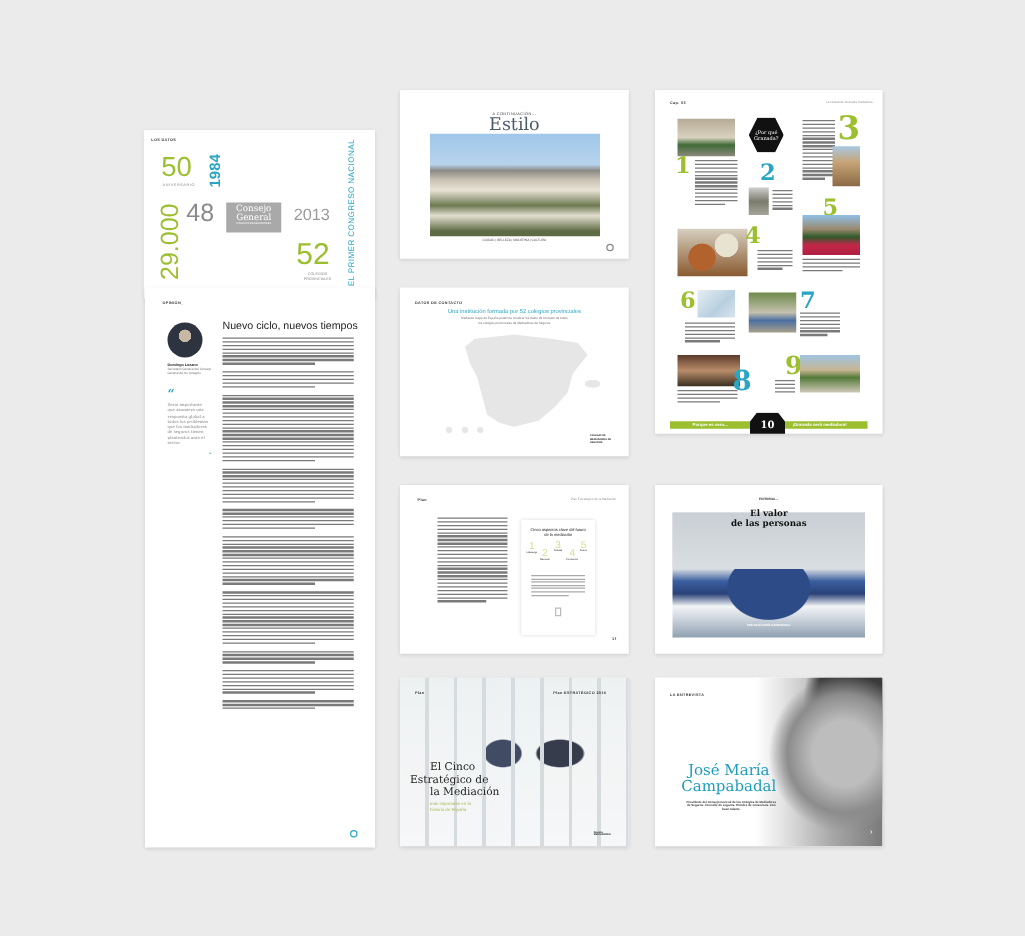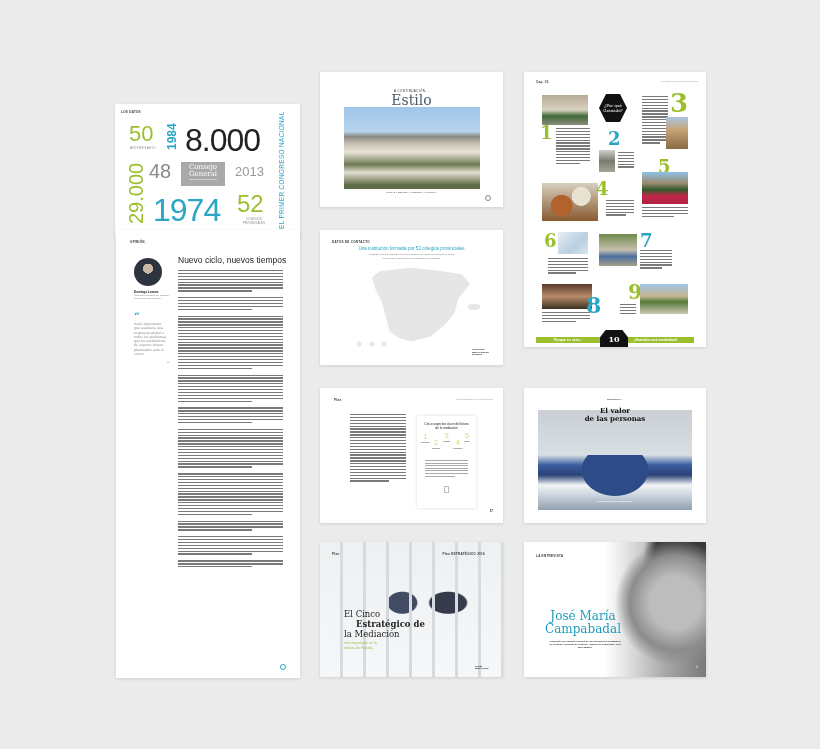--- a/index.html
+++ b/index.html
@@ -19,30 +19,28 @@
   .num { position: absolute; font-family: "DejaVu Serif", serif; font-weight: bold; line-height: 1; }
 </style>
 </head>
 <body>
 
 <div class="page" style="left:115px;top:72px;width:185px;height:135px;margin-top:32px;">
   <div class="tiny" style="position:absolute;left:6px;top:6px;">LOS DATOS</div>
   <div class="green" style="position:absolute;left:14px;top:17px;font-size:22px;">50</div>
   <div class="grey" style="position:absolute;left:15px;top:42px;font-size:3px;letter-spacing:0.5px;">ANIVERSARIO</div>
   <div class="blue" style="position:absolute;left:30px;top:32px;font-size:12px;font-weight:bold;transform:rotate(-90deg);transform-origin:left top;top:46px;left:50px;">1984</div>
-  <div style="position:absolute;left:70px;top:18px;font-size:32px;color:#222;letter-spacing:-1px;">8.000</div>
   <div class="green" style="position:absolute;left:10px;top:120px;font-size:20px;transform:rotate(-90deg);transform-origin:left top;">29.000</div>
   <div class="grey" style="position:absolute;left:34px;top:56px;font-size:20px;">48</div>
   <div style="position:absolute;left:66px;top:58px;width:44px;height:24px;background:#a9a9a9;text-align:center;padding-top:2px;">
     <div class="serif" style="color:#fff;font-size:7px;font-weight:normal;line-height:7px;">Consejo</div>
     <div class="serif" style="color:#fff;font-size:7px;font-weight:normal;line-height:7px;">General</div>
     <div style="color:#fff;font-size:2px;">COLEGIOS DE MEDIADORES</div>
   </div>
   <div style="position:absolute;left:120px;top:60px;font-size:13px;color:#9a9a9a;">2013</div>
-  <div class="blue" style="position:absolute;left:38px;top:88px;font-size:32px;letter-spacing:-1px;">1974</div>
   <div class="green" style="position:absolute;left:122px;top:86px;font-size:24px;">52</div>
   <div class="grey" style="position:absolute;left:124px;top:113px;width:30px;font-size:3px;text-align:center;">COLEGIOS PROVINCIALES</div>
   <div class="blue" style="position:absolute;left:163px;top:125px;font-size:6.5px;white-space:nowrap;transform:rotate(-90deg);transform-origin:left top;letter-spacing:0.3px;">EL PRIMER CONGRESO NACIONAL</div>
 </div>
 
 <div class="page" style="left:320px;top:72px;width:183px;height:135px;">
   <div style="position:absolute;left:0;right:0;top:17px;text-align:center;font-size:3px;letter-spacing:0.4px;color:#333;">A CONTINUACIÓN...</div>
   <div class="serif" style="position:absolute;left:0;right:0;top:20px;text-align:center;font-size:14px;color:#4b5b6b;">Estilo</div>
   <div class="photo" style="left:24px;top:35px;width:136px;height:82px;background:linear-gradient(180deg,#9fc7ea 0%,#b7d3ec 30%,#8c8a84 36%,#c9c2b4 45%,#e9e3d6 55%,#6d7a52 70%,#e3ded1 80%,#5e6c45 95%);"></div>
   <div style="position:absolute;left:0;right:0;top:119px;text-align:center;font-size:2.5px;color:#555;">CIUDAD | BELLEZA | MODERNA | CULTURA</div>
@@ -380,21 +378,21 @@
 
 <div class="page" style="left:320px;top:542px;width:183px;height:135px;background:linear-gradient(90deg,#f4f6f7 0%,#e8ecee 40%,#f5f6f7 100%);">
   <div style="position:absolute;left:0;top:0;right:0;bottom:0;background:
     repeating-linear-gradient(90deg,transparent 0 20px,#d3d9dc 20px 23px),
     radial-gradient(ellipse at 45% 45%,#2f3a55 0 10%,transparent 11%),
     radial-gradient(ellipse at 70% 45%,#23283a 0 10%,transparent 11%),
     linear-gradient(180deg,#eef1f2,#f7f8f9);opacity:0.9;"></div>
   <div class="tiny" style="position:absolute;left:12px;top:10px;">Plan</div>
   <div class="tiny" style="position:absolute;right:18px;top:10px;">Plan ESTRATÉGICO 2016</div>
   <div class="serif" style="position:absolute;left:24px;top:67px;font-size:8.5px;color:#222;">El Cinco</div>
-  <div class="serif" style="position:absolute;left:36px;top:77px;font-size:8.5px;color:#222;font-weight:bold;">Estratégico de</div>
+  <div class="serif" style="position:absolute;left:8px;top:77px;font-size:8.5px;color:#222;">Estratégico de</div>
   <div class="serif" style="position:absolute;left:24px;top:87px;font-size:8.5px;color:#222;">la Mediación</div>
   <div style="position:absolute;left:24px;top:99px;font-size:3.5px;color:#a8bd55;">más importante en la</div>
   <div style="position:absolute;left:24px;top:104px;font-size:3.5px;color:#a8bd55;">historia de España</div>
   <div style="position:absolute;right:12px;bottom:8px;width:16px;font-size:2px;font-weight:bold;">Revista MEDIADORES</div>
 </div>
 
 <div class="page" style="left:524px;top:542px;width:182px;height:135px;">
   <div style="position:absolute;left:80px;top:0;width:102px;height:135px;background:
     radial-gradient(ellipse at 70% 45%,#bdbdbd 0 25%,#8c8c8c 45%,transparent 60%),
     radial-gradient(ellipse at 75% 15%,#3a3a3a 0 25%,transparent 35%),

